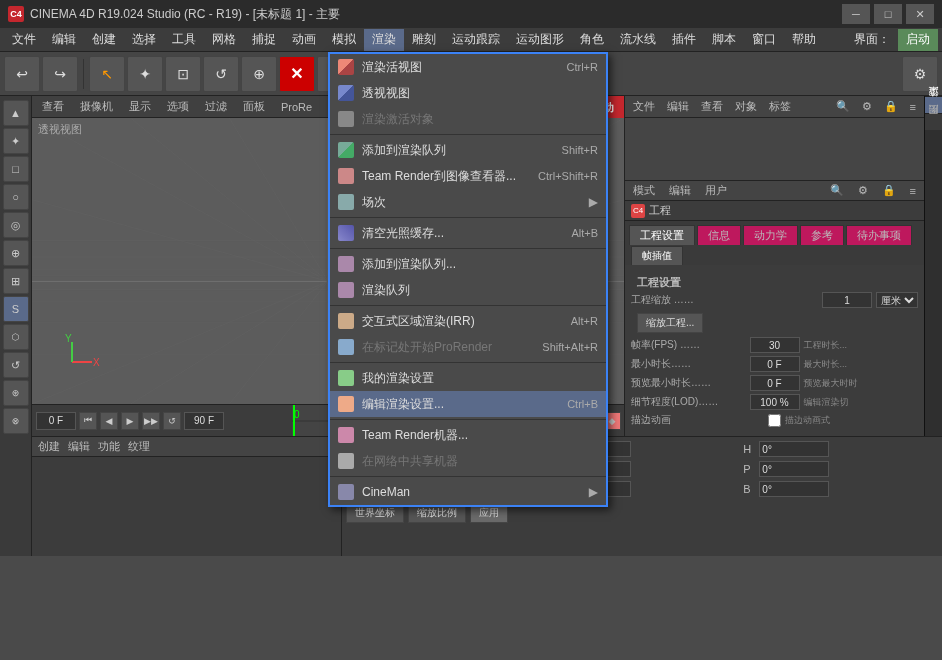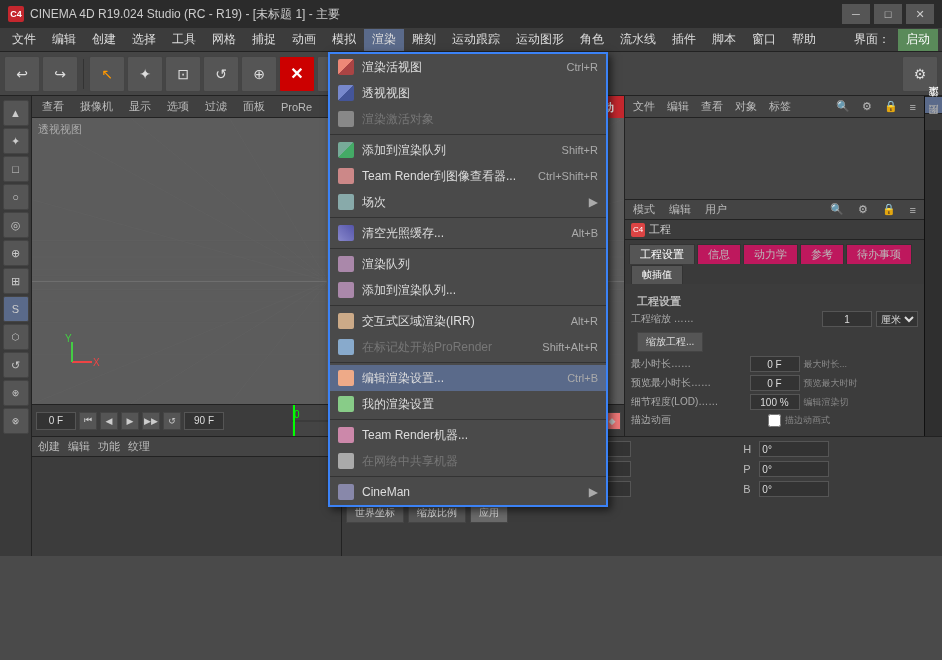--- a/index.html
+++ b/index.html
@@ -700,20 +700,25 @@
               <span class="prop-label">工程缩放 ……</span>
               <input class="prop-input" type="text" value="1" style="">
               <select class="prop-select">
                 <option>厘米</option>
               </select>
             </div>
             <div style="margin:2px 0;">
               <div class="attr-btn">缩放工程...</div>
             </div>
             <div class="prop-row">
+              <span class="prop-label">帧率(FPS) ……</span>
+              <input class="prop-input" type="text" value="30" style="">
+              <span class="prop-label" style="font-size:9px; color:#888;">工程时长...</span>
+            </div>
+            <div class="prop-row">
               <span class="prop-label">最小时长……</span>
               <input class="prop-input" type="text" value="0 F" style="">
               <span class="prop-label" style="font-size:9px; color:#888;">最大时长...</span>
             </div>
             <div class="prop-row">
               <span class="prop-label">预览最小时长……</span>
               <input class="prop-input" type="text" value="0 F" style="">
               <span class="prop-label" style="font-size:9px; color:#888;">预览最大时时</span>
             </div>
             <div class="prop-row">
@@ -862,63 +867,63 @@
     </span>
     <span>清空光照缓存...</span>
     <span class="shortcut">Alt+B</span>
   </div>
   <div class="dd-sep"></div>
 
   <div class="dd-item">
     <span class="icon-area">
       <span class="dd-item-icon icon-queue"></span>
     </span>
+    <span>添加到渲染队列...</span>
+  </div>
+
+  <div class="dd-item">
+    <span class="icon-area">
+      <span class="dd-item-icon icon-queue"></span>
+    </span>
     <span>渲染队列</span>
-  </div>
-
-  <div class="dd-item">
-    <span class="icon-area">
-      <span class="dd-item-icon icon-queue"></span>
-    </span>
-    <span>添加到渲染队列...</span>
   </div>
   <div class="dd-sep"></div>
 
   <div class="dd-item">
     <span class="icon-area">
       <span class="dd-item-icon icon-irr"></span>
     </span>
     <span>交互式区域渲染(IRR)</span>
     <span class="shortcut">Alt+R</span>
   </div>
 
   <div class="dd-item disabled">
     <span class="icon-area">
       <span class="dd-item-icon icon-prorender"></span>
     </span>
     <span>在标记处开始ProRender</span>
     <span class="shortcut">Shift+Alt+R</span>
   </div>
   <div class="dd-sep"></div>
 
+  <div class="dd-item">
+    <span class="dd-checkmark">✓</span>
+    <span class="icon-area">
+      <span class="dd-item-icon icon-my-render"></span>
+    </span>
+    <span>我的渲染设置</span>
+  </div>
+
   <div class="dd-item active">
     <span class="icon-area">
       <span class="dd-item-icon icon-edit-render"></span>
     </span>
     <span>编辑渲染设置...</span>
     <span class="shortcut">Ctrl+B</span>
   </div>
-
-  <div class="dd-item">
-    <span class="dd-checkmark">✓</span>
-    <span class="icon-area">
-      <span class="dd-item-icon icon-my-render"></span>
-    </span>
-    <span>我的渲染设置</span>
-  </div>
   <div class="dd-sep"></div>
 
   <div class="dd-item">
     <span class="icon-area">
       <span class="dd-item-icon icon-team-machine"></span>
     </span>
     <span>Team Render机器...</span>
   </div>
 
   <div class="dd-item disabled">

